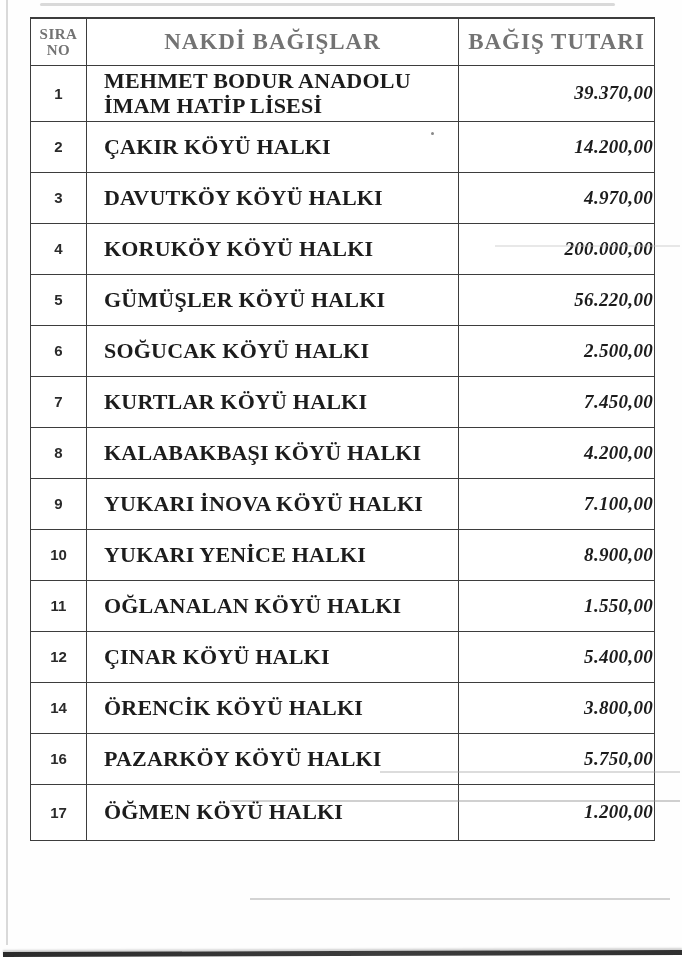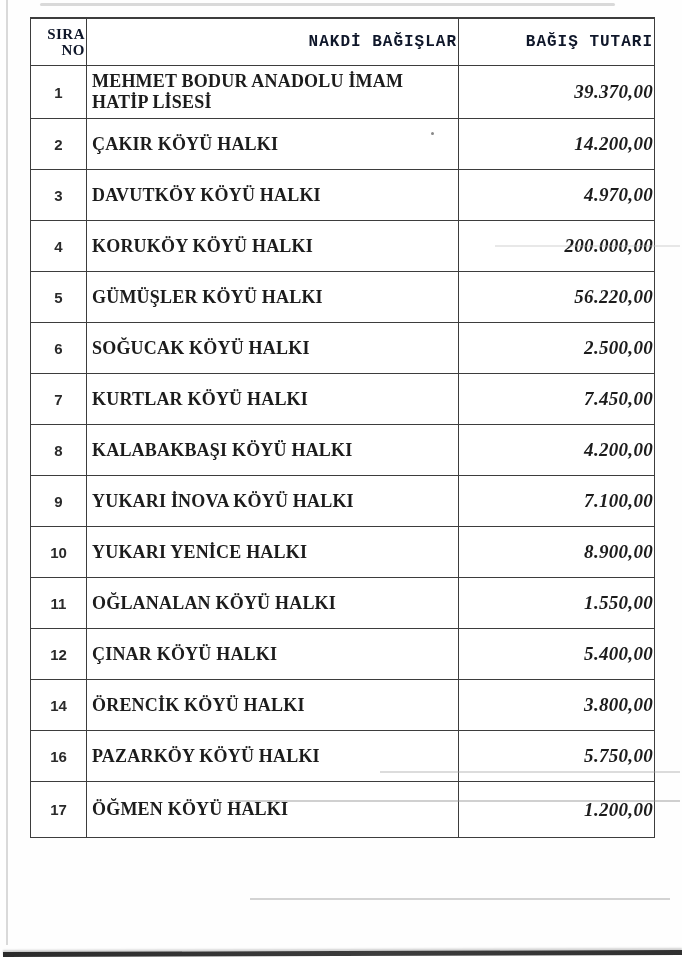--- a/index.html
+++ b/index.html
@@ -32,52 +32,51 @@
   }
   table.donations { border-top-width: 2px; }
   col.c-no    { width: 56px; }
   col.c-name  { width: 372px; }
   col.c-amt   { width: 196px; }
 
   thead th {
     height: 44px;
     vertical-align: middle;
     font-weight: bold;
-    color: #0f172a;
-    text-align: right;
+    color: #737373;
   }
   th.h-sira {
     font-size: 15px;
     line-height: 1.1;
     letter-spacing: 0.5px;
     font-family: "Liberation Serif", serif;
   }
   th.h-nakdi, th.h-tutari {
-    font-size: 16px;
+    font-size: 23px;
     letter-spacing: 1px;
-    font-family: Liberation Mono, monospace;
+    font-family: Liberation Serif, serif;
   }
   tbody td { vertical-align: middle; }
   tbody tr { height: 51px; }
   tbody tr.tall-first { height: 53px; }
   tbody tr.tall-last  { height: 56px; }
 
   td.no {
     text-align: center;
     font-family: "Liberation Sans", sans-serif;
     font-weight: bold;
     font-size: 15px;
     color: #2a2a2a;
   }
   td.name {
     text-align: left;
-    padding: 2px 6px 2px 5px;
-    font-family: "Liberation Serif", serif;
-    font-weight: bold;
-    font-size: 18px;
+    padding: 2px 6px 2px 17px;
+    font-family: "Liberation Serif", serif;
+    font-weight: bold;
+    font-size: 22px;
     letter-spacing: 0.2px;
     line-height: 1.15;
     color: #1c1c1c;
   }
   td.amount {
     text-align: right;
     font-family: "Liberation Serif", serif;
     font-weight: bold;
     font-style: italic;
     font-size: 19px;

